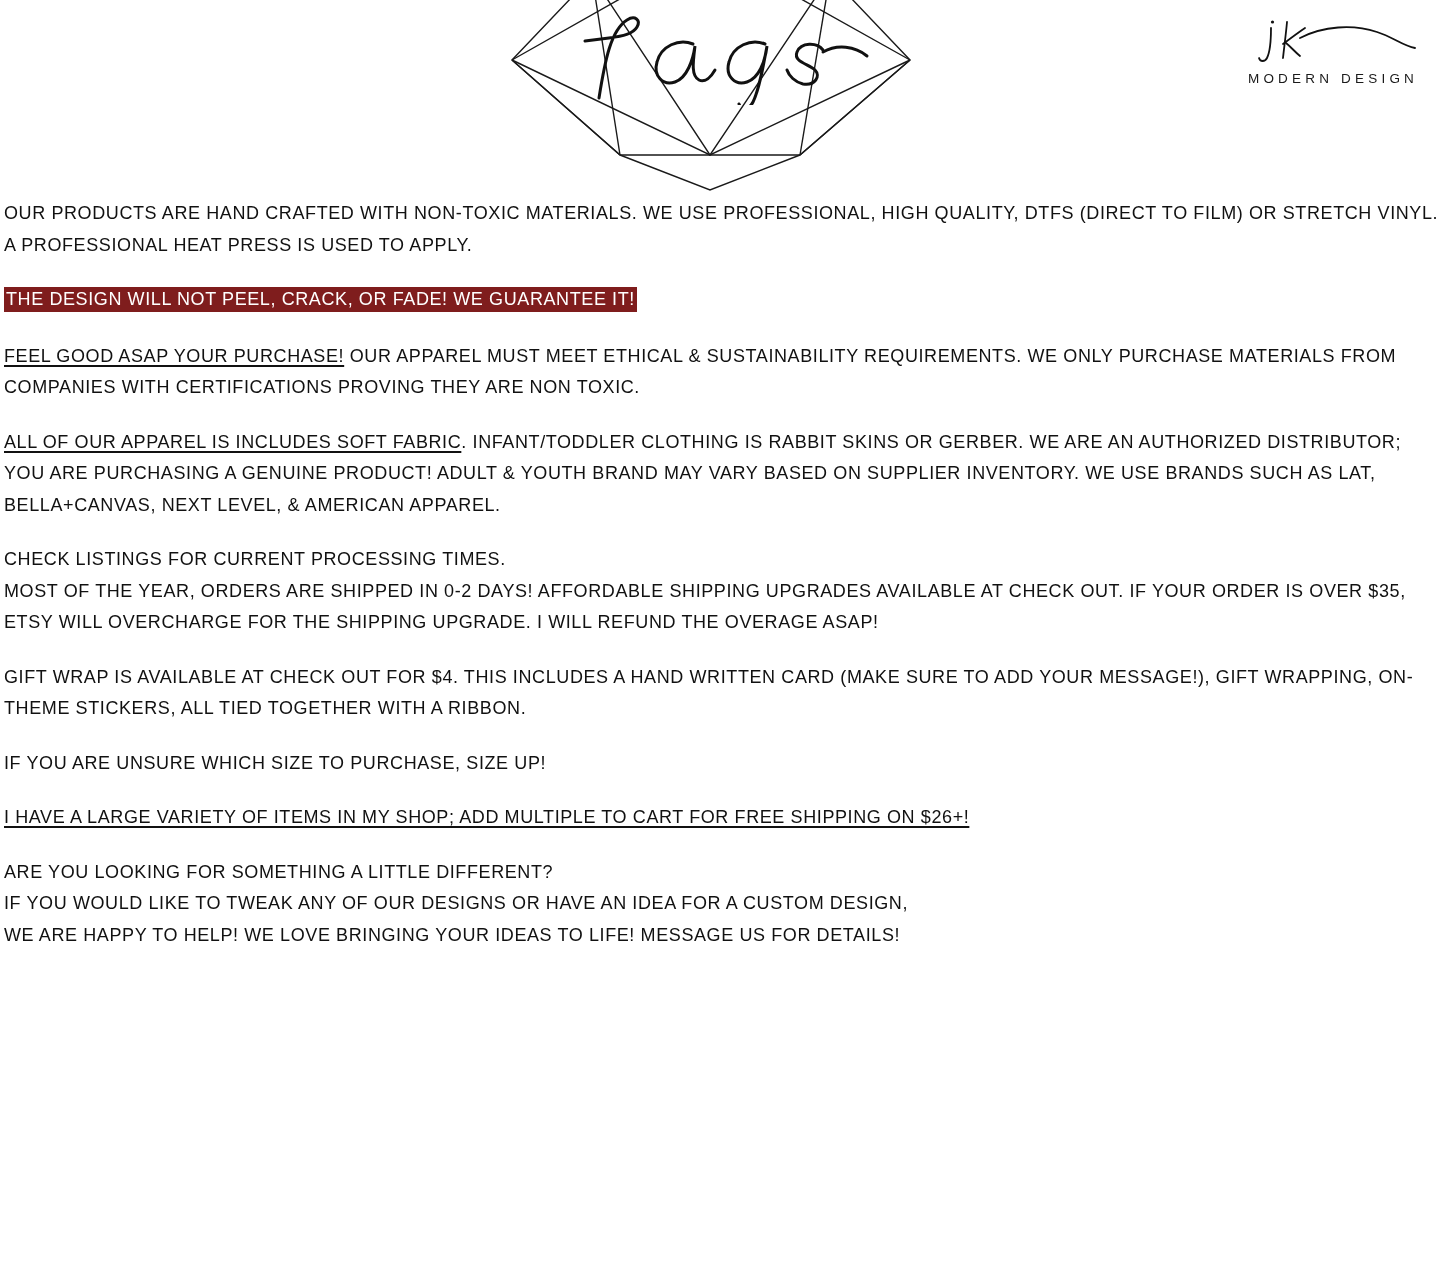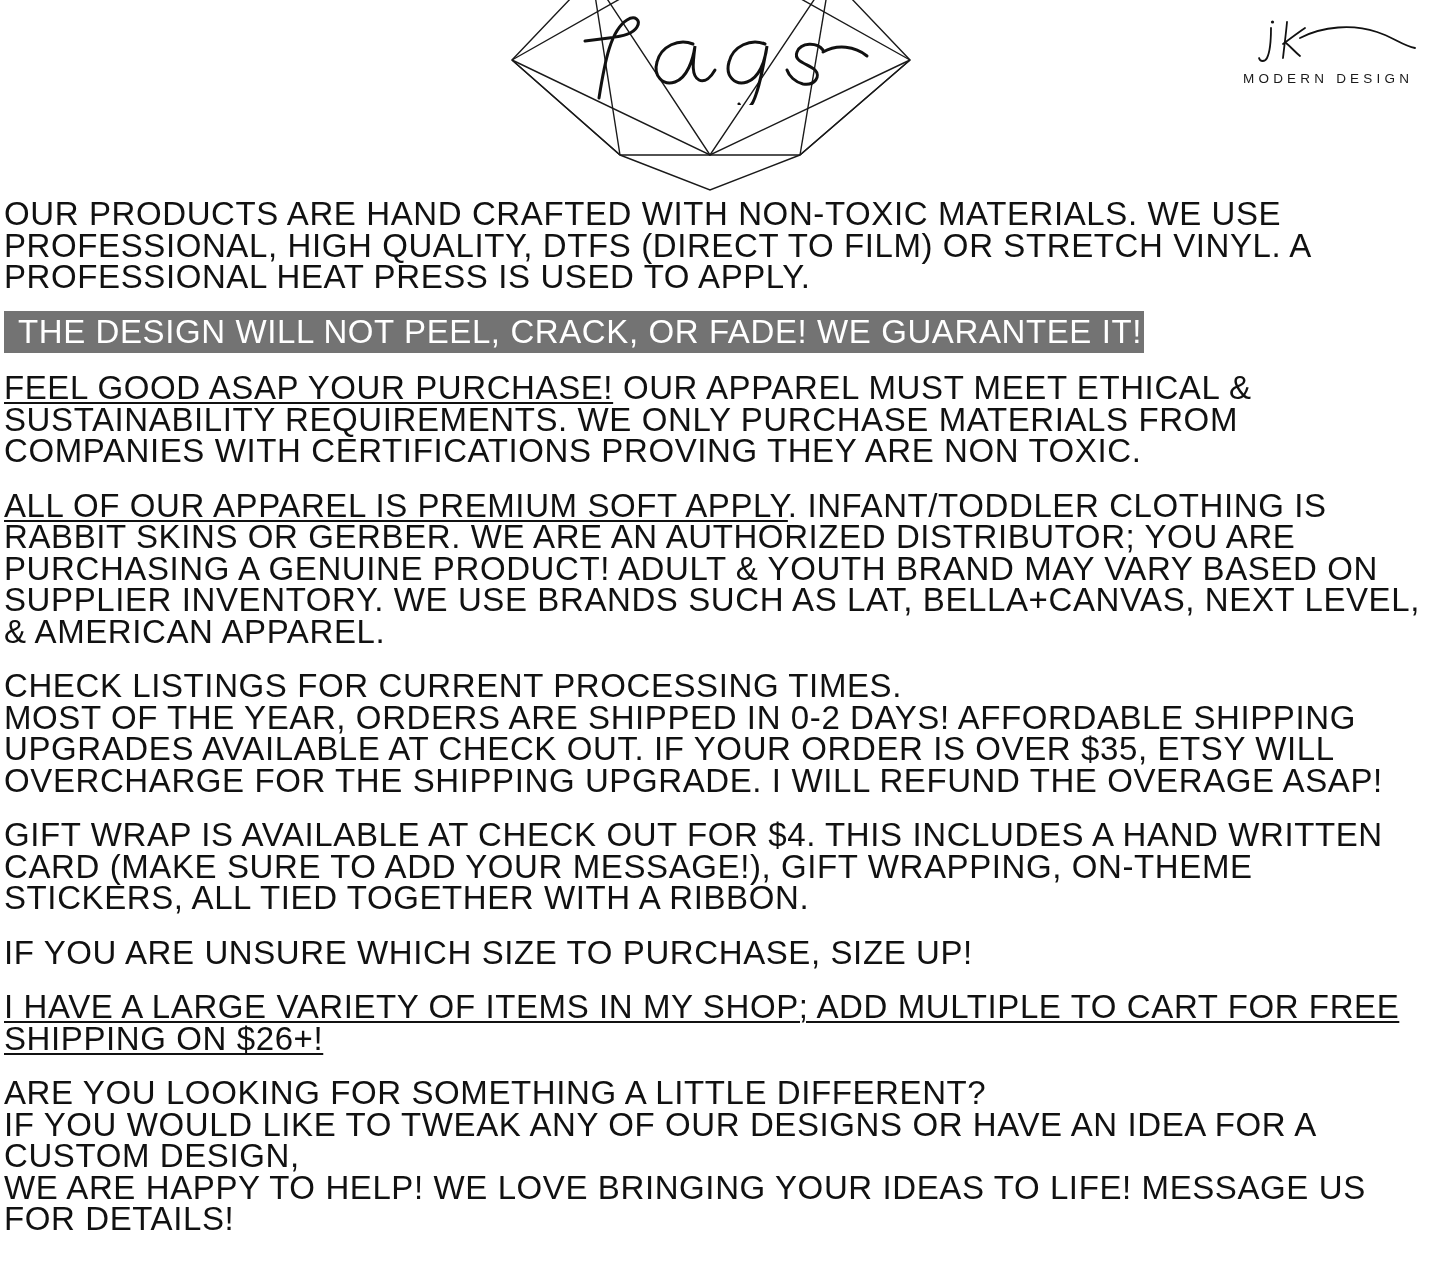--- a/index.html
+++ b/index.html
@@ -33,20 +33,21 @@
     left: 575px;
     top: 10px;
     width: 300px;
     height: 95px;
   }
   .brand {
     position: absolute;
     right: 22px;
     top: 18px;
     width: 180px;
+    text-align: center;
   }
   .brand-mark {
     height: 48px;
     width: 180px;
   }
   .brand-sub {
     font-size: 13.5px;
     letter-spacing: 4.2px;
     color: #1a1a1a;
     margin-top: 1px;
@@ -54,35 +55,35 @@
   }
 
   
   .content {
     position: absolute;
     top: 198px;
     left: 4px;
     right: 4px;
   }
   .para {
-    font-size: 33px;
+    font-size: 18px;
     line-height: 31.5px;
     letter-spacing: 0.6px;
     color: #111111;
     margin: 0 0 23px 0;
     white-space: pre-line;
     font-stretch: condensed;
   }
   .para:last-child { margin-bottom: 13px; }
 
   .highlight {
     display: inline;
-    background: #737373;
+    background: #7f1d1d;
     color: #ffffff;
-    padding: 2px 2px 3px 14px;
+    padding: 2px 2px 3px 2px;
     box-decoration-break: clone;
     -webkit-box-decoration-break: clone;
   }
   .hl-wrap { margin-bottom: 25px; }
 
   .u {
     text-decoration: underline;
     text-underline-offset: 3px;
     text-decoration-thickness: 1.6px;
   }
@@ -132,21 +133,21 @@
 </div>
 
 <div class="content">
 
   <p class="para">OUR PRODUCTS ARE HAND CRAFTED WITH NON-TOXIC MATERIALS. WE USE PROFESSIONAL, HIGH QUALITY, DTFS (DIRECT TO FILM) OR STRETCH VINYL. A PROFESSIONAL HEAT PRESS IS USED TO APPLY.</p>
 
   <p class="para hl-wrap"><span class="highlight">THE DESIGN WILL NOT PEEL, CRACK, OR FADE! WE GUARANTEE IT!</span></p>
 
   <p class="para"><span class="u">FEEL GOOD ASAP YOUR PURCHASE!</span><span> OUR APPAREL MUST MEET ETHICAL &amp; SUSTAINABILITY REQUIREMENTS. WE ONLY PURCHASE MATERIALS FROM COMPANIES WITH CERTIFICATIONS PROVING THEY ARE NON TOXIC.</span></p>
 
-  <p class="para"><span class="u">ALL OF OUR APPAREL IS PREMIUM SOFT APPLY</span><span>. INFANT/TODDLER CLOTHING IS RABBIT SKINS OR GERBER. WE ARE AN AUTHORIZED DISTRIBUTOR; YOU ARE PURCHASING A GENUINE PRODUCT! ADULT &amp; YOUTH BRAND MAY VARY BASED ON SUPPLIER INVENTORY. WE USE BRANDS SUCH AS LAT, BELLA+CANVAS, NEXT LEVEL, &amp; AMERICAN APPAREL.</span></p>
+  <p class="para"><span class="u">ALL OF OUR APPAREL IS INCLUDES SOFT FABRIC</span><span>. INFANT/TODDLER CLOTHING IS RABBIT SKINS OR GERBER. WE ARE AN AUTHORIZED DISTRIBUTOR; YOU ARE PURCHASING A GENUINE PRODUCT! ADULT &amp; YOUTH BRAND MAY VARY BASED ON SUPPLIER INVENTORY. WE USE BRANDS SUCH AS LAT, BELLA+CANVAS, NEXT LEVEL, &amp; AMERICAN APPAREL.</span></p>
 
 
   <p class="para">CHECK LISTINGS FOR CURRENT PROCESSING TIMES.
 MOST OF THE YEAR, ORDERS ARE SHIPPED IN 0-2 DAYS! AFFORDABLE SHIPPING UPGRADES AVAILABLE AT CHECK OUT. IF YOUR ORDER IS OVER $35, ETSY WILL OVERCHARGE FOR THE SHIPPING UPGRADE. I WILL REFUND THE OVERAGE ASAP!</p>
 
   <p class="para">GIFT WRAP IS AVAILABLE AT CHECK OUT FOR $4. THIS INCLUDES A HAND WRITTEN CARD (MAKE SURE TO ADD YOUR MESSAGE!), GIFT WRAPPING, ON-THEME STICKERS, ALL TIED TOGETHER WITH A RIBBON.</p>
 
   <p class="para">IF YOU ARE UNSURE WHICH SIZE TO PURCHASE, SIZE UP!</p>
 
   <p class="para"><span class="u">I HAVE A LARGE VARIETY OF ITEMS IN MY SHOP; ADD MULTIPLE TO CART FOR FREE SHIPPING ON $26+!</span></p>

